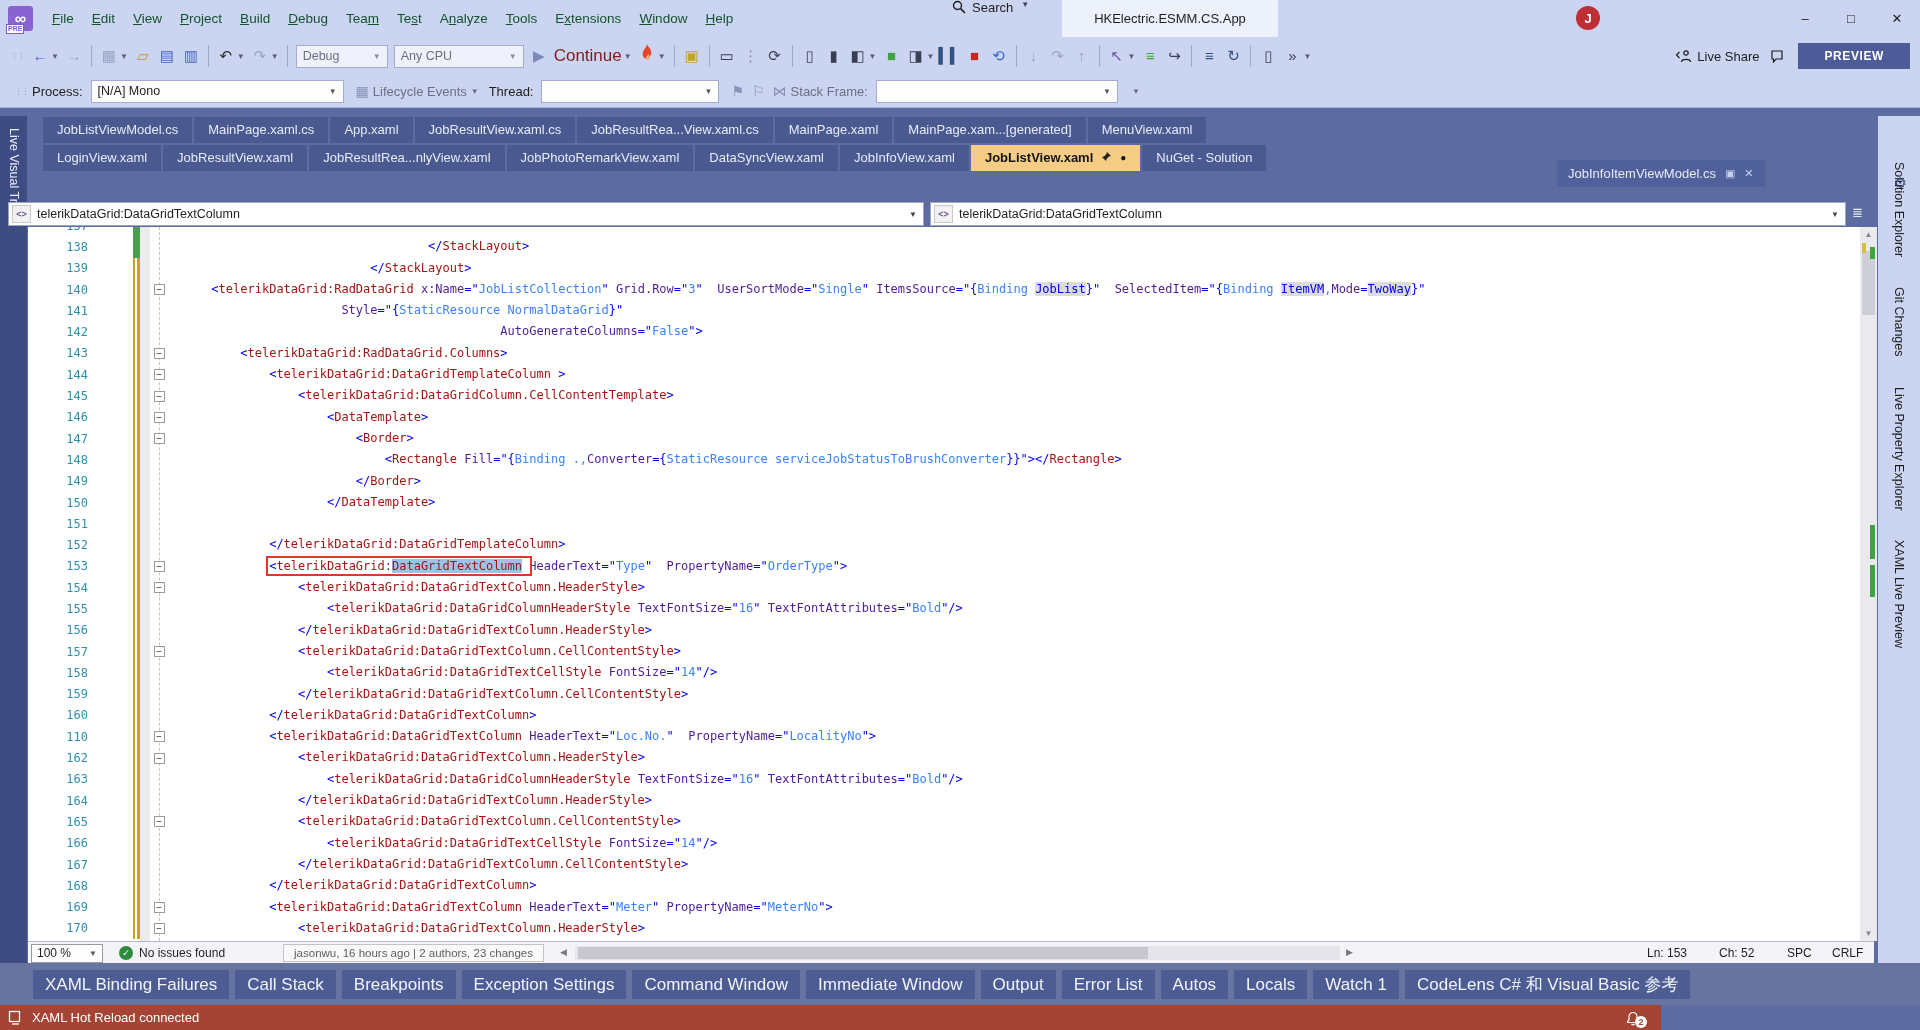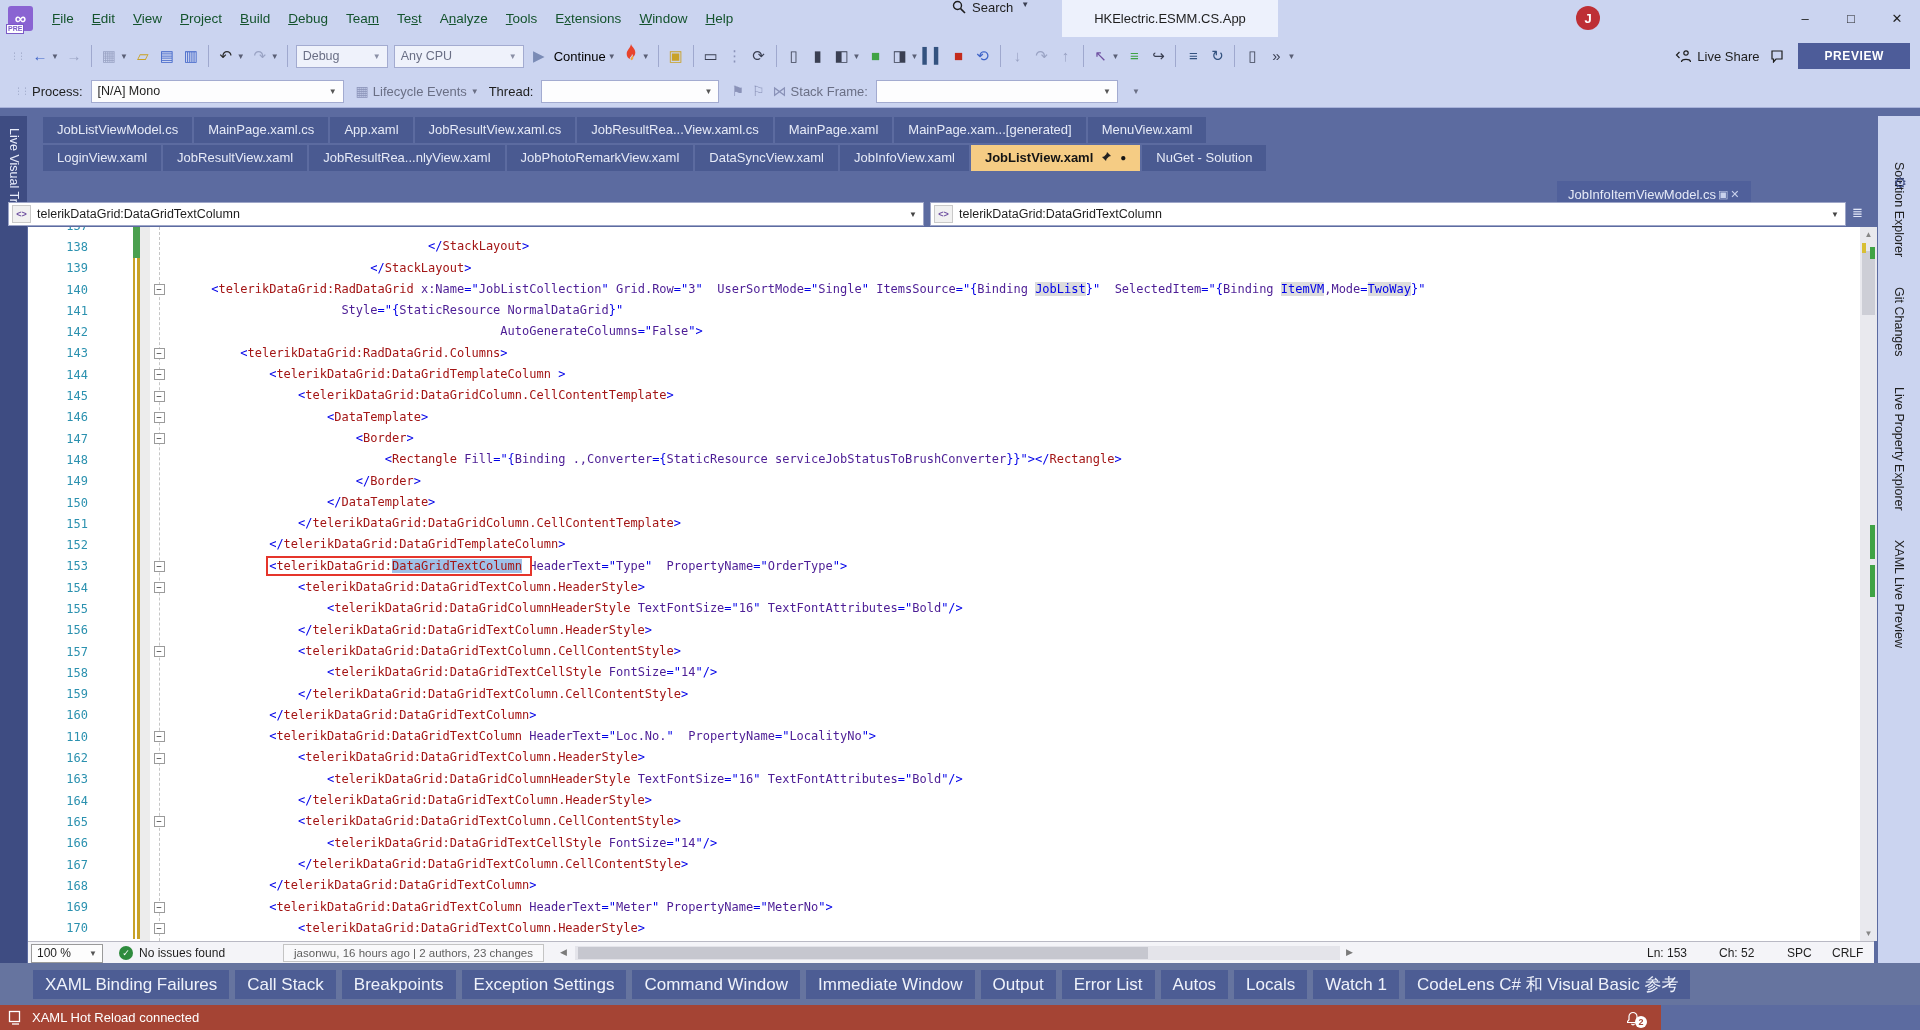--- a/index.html
+++ b/index.html
@@ -23,21 +23,21 @@
 
   
   .toolbar{position:absolute;left:0;top:37px;width:1920px;height:38px;background:#CBD4F0;display:flex;align-items:center;padding-left:6px;box-sizing:border-box}
   .tb-grip{color:#9AA3C4;font-size:9px;letter-spacing:-2px;margin:0 4px}
   .tb-icon{min-width:22px;text-align:center;font-size:15px;line-height:24px;margin:0 1px;white-space:nowrap}
   .tb-dd{font-size:8px;color:#5A5F75;margin:0 3px 0 -1px}
   .tb-sep{width:1px;height:22px;background:#9FA8CE;margin:0 5px}
   .tb-combo{height:23px;border:1px solid #A3ABD0;background:#EFF2FB;color:#6A6F85;font-size:12.5px;display:flex;align-items:center;
             justify-content:space-between;padding:0 6px;margin:0 3px;box-sizing:border-box}
   .tb-combo .dd{font-size:8px;color:#8A8FA5;margin-left:8px}
-  .tb-label{font-size:13px;color:#000000;margin:0 3px}
+  .tb-label{font-size:17px;color:#7f1d1d;margin:0 3px}
   .tb-right{margin-left:auto;display:flex;align-items:center;gap:12px;padding-right:10px}
   .liveshare{display:flex;align-items:center;gap:6px;font-size:13px;color:#1E1E1E}
   .preview-btn{background:#4D5C99;color:#fff;font-weight:bold;font-size:12px;letter-spacing:.6px;padding:6px 26px}
 
   
   .processbar{position:absolute;left:0;top:75px;width:1920px;height:33px;background:#CBD4F0;border-bottom:1px solid #A8B2DA;
               display:flex;align-items:center;font-size:13px;color:#1E1E1E;padding-left:10px;box-sizing:border-box}
   .pb-combo{height:23px;background:#FDFDFE;border:1px solid #A3ABD0;display:flex;align-items:center;justify-content:space-between;
             font-size:12.5px;color:#1E1E1E;padding:0 6px;margin:0 8px;box-sizing:border-box}
   .pb-combo .dd{font-size:8px;color:#555}
@@ -50,21 +50,21 @@
   .left-strip .vlabel{writing-mode:vertical-rl;color:#E8ECFA;font-size:12.5px;padding-top:12px;white-space:nowrap}
   .right-strip{position:absolute;right:0;top:8px;width:42px;height:889px;background:#CBD4F0;display:flex;flex-direction:column;align-items:center;padding-top:46px;box-sizing:border-box;gap:30px}
   .right-strip .vlabel{writing-mode:vertical-rl;font-size:12.5px;color:#1E1E1E;white-space:nowrap}
   .gear{position:absolute;right:13px;top:66px;font-size:15px;color:#3E4C82}
 
   .tabsrow{position:absolute;left:43px;display:flex;gap:2px;height:26px}
   .row1{top:9px}.row2{top:37px}
   .tab{background:#4A5A91;color:#E6EAF7;font-size:13px;line-height:26px;padding:0 14px;white-space:nowrap}
   .tab.active{background:#F5CC84;color:#141414;font-weight:bold;display:flex;align-items:center;gap:8px}
   .tab .dot{font-size:10px}
-  .subtab{position:absolute;left:1557px;top:73px;height:27px;background:#50609B;color:#E6EAF7;font-size:13px;display:flex;align-items:center;gap:2px;padding:0 11px}
+  .subtab{position:absolute;left:1557px;top:52px;height:27px;background:#50609B;color:#E6EAF7;font-size:13px;display:flex;align-items:center;gap:9px;padding:0 11px}
   .subtab .ic{font-size:11px;color:#C9D1EC}
 
   
   .crumb{position:absolute;top:94px;height:24px;background:#fff;border:1px solid #9EA6C8;display:flex;align-items:center;
          font-size:12.5px;color:#1E1E1E;box-sizing:border-box;padding-right:6px}
   .crumb .xmlico{width:17px;height:16px;background:#F1F1F1;border:1px solid #C9C9C9;color:#6E4FA0;font-size:9px;font-weight:bold;
                  display:flex;align-items:center;justify-content:center;margin:0 6px 0 3px}
   .crumb .dd{margin-left:auto;font-size:8px;color:#444}
   .crumb-ico{position:absolute;left:1852px;top:97px;color:#E2E7F8;font-size:13px}
 
@@ -76,21 +76,21 @@
   .cl{display:flex;height:21.3px;align-items:center}
   .cl .num{width:72px;text-align:right;padding-right:12px;color:#2B91AF;font:12px "DejaVu Sans Mono",monospace;box-sizing:border-box;flex:none}
   .cl .gm{width:33px;flex:none}
   .cl .bar{width:7px;height:21.3px;flex:none}
   .bar.g{background:#4BA04F}
   .bar.y{background:linear-gradient(90deg,#C8A227 0 2px,#fff 2px 4px,#C8A227 4px 7px)}
   .cl .gc{width:10px;flex:none}
   .cl .fold{width:18px;display:flex;align-items:center;justify-content:center;flex:none}
   .fbox{width:11px;height:11px;border:1px solid #9B9B9B;background:#fff;color:#333;font:9px/9px "DejaVu Sans Mono",monospace;text-align:center;box-sizing:border-box}
   .cl .code{font:12px/21.3px "DejaVu Sans Mono",monospace;white-space:pre}
-  .c-d{color:#0000E8}.c-e{color:#A31515}.c-a{color:#4c1d95}.c-v{color:#4c1d95}.c-t{color:#000}
+  .c-d{color:#0000E8}.c-e{color:#A31515}.c-a{color:#4c1d95}.c-v{color:#3b82f6}.c-t{color:#000}
   .c-h{color:#0000E8;background:#DCDCDC}
   .c-s{color:#A31515;background:#9FC1E8}
   .redbox{outline:2px solid #E5352B;outline-offset:1px}
 
   .vsb{position:absolute;right:0;top:0;width:17px;height:714px;background:#E9E9EE}
   .vsb .arr{position:absolute;left:0;width:17px;text-align:center;font-size:8px;color:#868686}
   .vthumb{position:absolute;left:2px;width:13px;top:24px;height:64px;background:#CDCED6}
   .vmark{position:absolute}
 
   
@@ -452,21 +452,20 @@
             <div class="gc"></div>
             <div class="fold"></div>
             <div class="code">                      <span class="c-d">&lt;/</span><span class="c-e">DataTemplate</span><span class="c-d">&gt;</span></div>
           </div>
           <div class="cl">
             <div class="num">151</div>
             <div class="gm"></div>
             <div class="bar y"></div>
             <div class="gc"></div>
             <div class="fold"></div>
-            <div class="code">                  <span class="c-d">&lt;/</span><span class="c-e">telerikDataGrid:DataGridColumn.CellContentTemplate</span><span class="c-d">&gt;</span></div>
           </div>
           <div class="cl">
             <div class="num">152</div>
             <div class="gm"></div>
             <div class="bar y"></div>
             <div class="gc"></div>
             <div class="fold"></div>
             <div class="code">              <span class="c-d">&lt;/</span><span class="c-e">telerikDataGrid:DataGridTemplateColumn</span><span class="c-d">&gt;</span></div>
           </div>
           <div class="cl">

